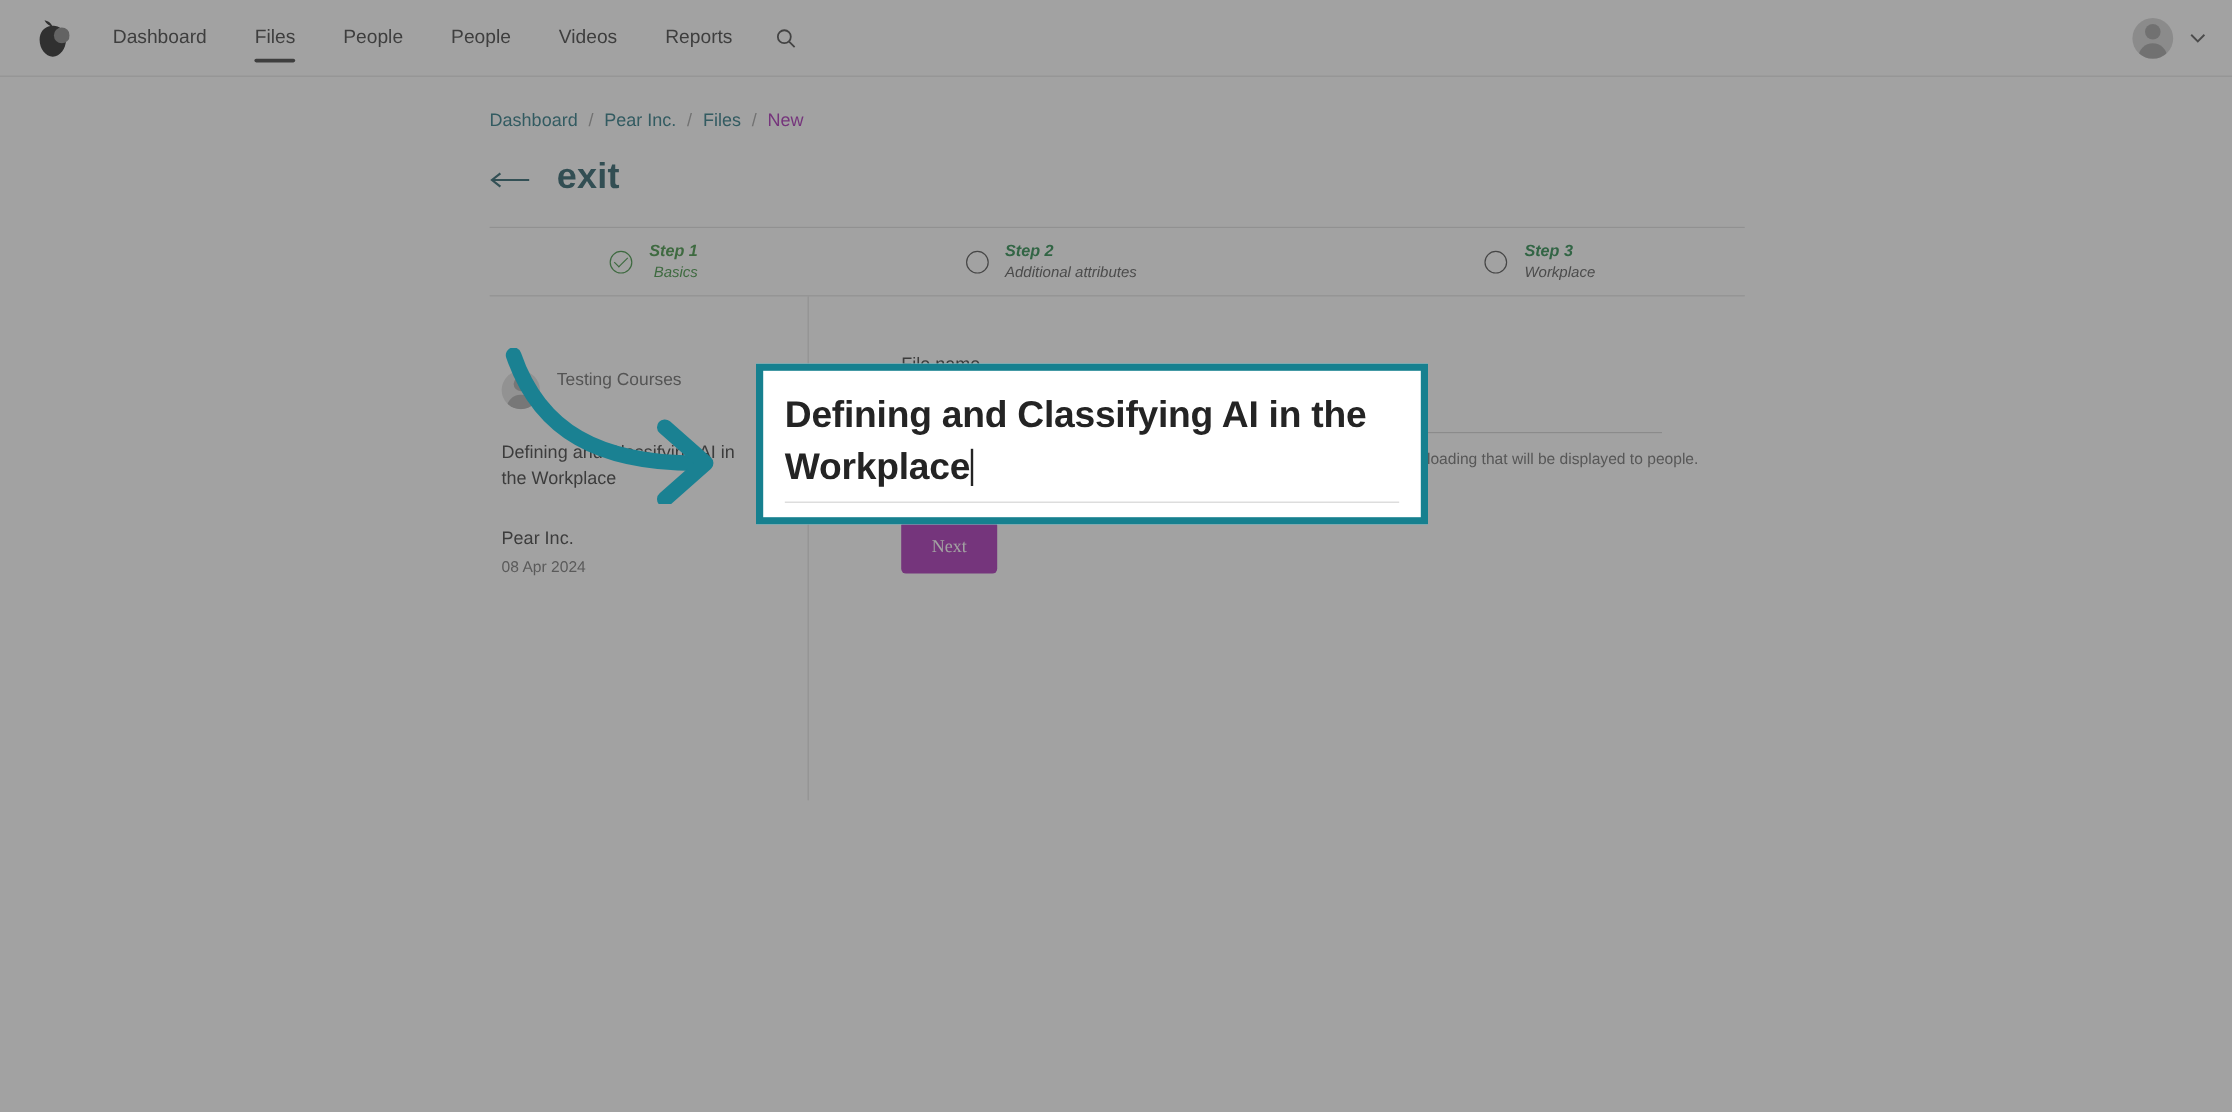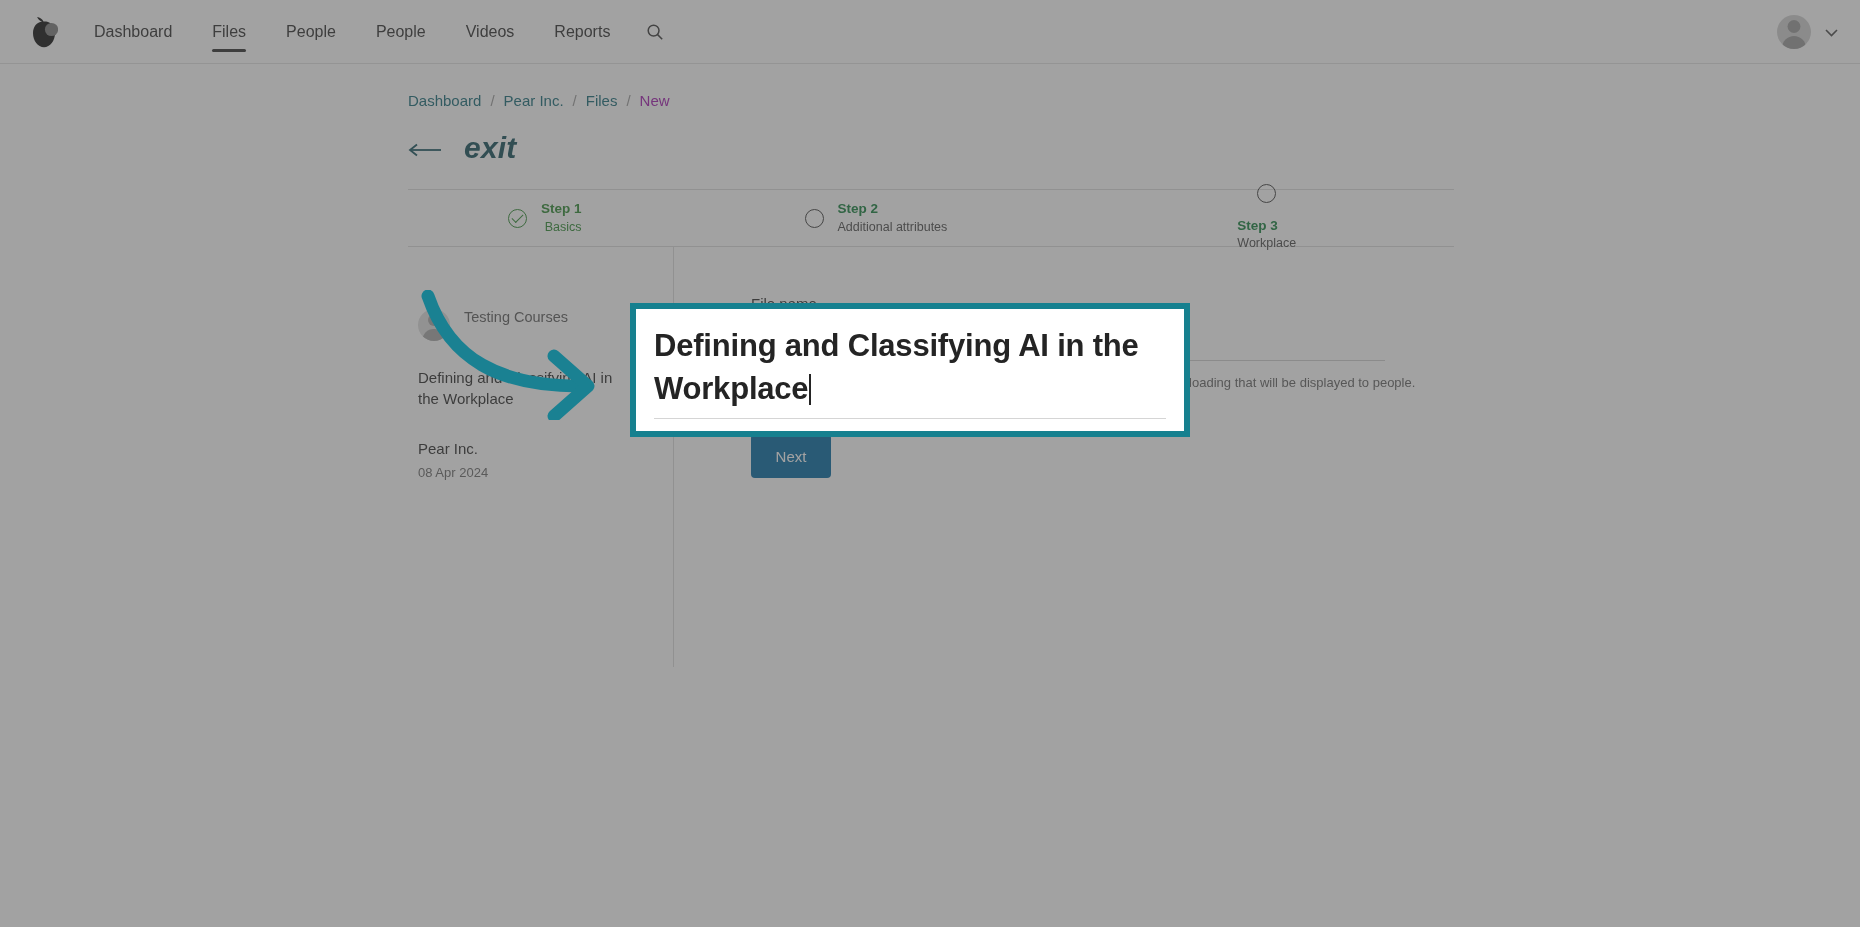--- a/index.html
+++ b/index.html
@@ -76,40 +76,40 @@
     font-size: 15px;
     display: flex; align-items: center; gap: 9px;
   }
   .breadcrumb a { color: #176b78; text-decoration: none; cursor: pointer; }
   .breadcrumb .sep { color: #9b9b9b; }
   .breadcrumb .current { color: #a21caf; }
 
   .exit-row {
     margin: 22px 0 0 408px;
     display: flex; align-items: center; gap: 22px;
-    cursor: pointer; width: fit-content; font-style: italic;
+    cursor: pointer; width: fit-content;
   }
   .exit-arrow { color: #17545f; font-size: 26px; line-height: 1; }
   .exit-label {
     color: #16505b; font-size: 30px; font-weight: bold; letter-spacing: .2px;
   }
 
   
   .stepper {
     margin: 24px 0 0 408px;
     width: 1046px;
     border-top: 1px solid #dcdcdc;
     border-bottom: 1px solid #dcdcdc;
     height: 58px;
-    display: flex; align-items: center;
+    display: flex; align-items: center; font-style: italic;
   }
   .step { display: flex; align-items: center; gap: 14px; cursor: pointer; }
   .step.s1 { margin-left: 100px; }
   .step.s2 { margin-left: 223px; }
-  .step.s3 { margin-left: 290px; flex-direction: column; }
+  .step.s3 { margin-left: 290px; }
   .step-circle {
     width: 19px; height: 19px; border-radius: 50%;
     border: 1.6px solid #3f3f3f; position: relative;
   }
   .step-circle.done { border-color: #2f8a33; }
   .step-circle.done::after {
     content: ""; position: absolute; left: 3px; top: 4.5px;
     width: 10px; height: 5px;
     border-left: 1.8px solid #2f8a33; border-bottom: 1.8px solid #2f8a33;
     transform: rotate(-45deg);
@@ -165,23 +165,23 @@
     padding: 4px 0 9px 0;
     background: transparent;
     outline: none;
   }
   .field-help {
     margin-top: 14px; font-size: 13px; color: #636363; max-width: 700px;
   }
   .next-btn {
     margin-top: 44px;
     width: 80px; height: 44px;
-    background: #0369a1; color: #ffffff;
+    background: #a21caf; color: #ffffff;
     border: none; border-radius: 4px;
-    font-family: Liberation Sans, sans-serif;
+    font-family: Liberation Serif, serif;
     font-size: 15px; cursor: pointer;
   }
 
   
   #dim {
     position: absolute; inset: 0;
     background: rgba(77,77,77,0.52);
     pointer-events: none;
   }
 

